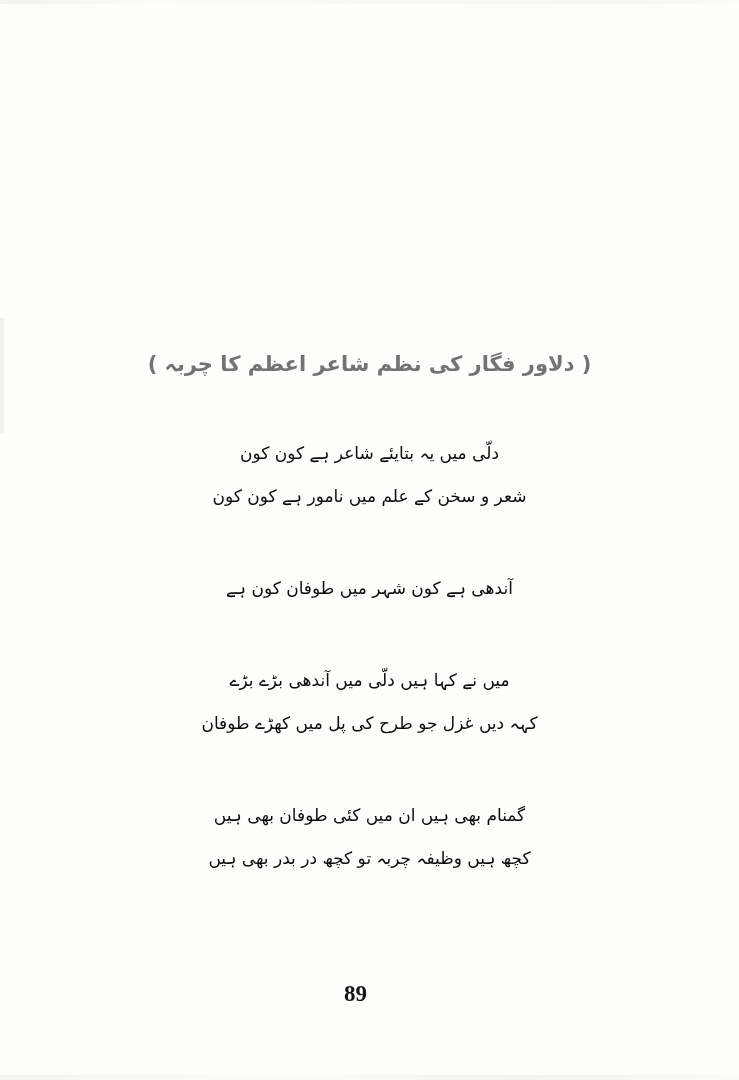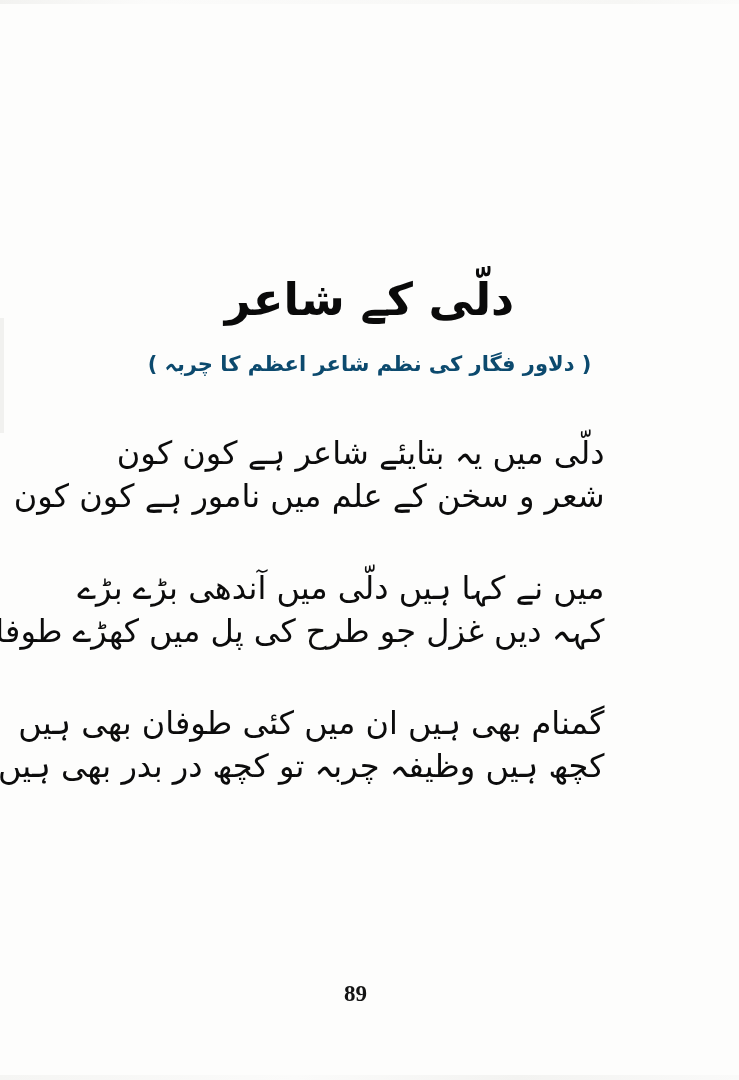--- a/index.html
+++ b/index.html
@@ -55,38 +55,38 @@
   }
 
   .subtitle {
     position: absolute;
     top: 352px;
     left: 0;
     width: 100%;
     text-align: center;
     font-size: 21px;
     font-weight: 600;
-    color: #0c4a6e;
+    color: #737373;
   }
 
   .poem {
     position: absolute;
     top: 432px;
     left: 50%;
     transform: translateX(-50%);
     width: 470px;
     text-align: center;
   }
 
   .couplet {
     margin-bottom: 49px;
   }
 
   .poem-line {
-    font-size: 32px;
+    font-size: 17px;
     line-height: 43px;
     white-space: nowrap;
     color: #0c0c0c;
     font-weight: 500;
   }
 
   .page-number {
     position: absolute;
     top: 981px;
     left: 0;
@@ -103,32 +103,32 @@
 </style>
 </head>
 <body>
 
 <div class="scan-edge-top"></div>
 <div class="scan-edge-left"></div>
 <div class="scan-edge-bottom"></div>
 
 <div class="page">
 
-  <div class="title" lang="ur" dir="rtl">دلّی کے شاعر</div>
 
   <div class="subtitle" lang="ur" dir="rtl">( دلاور فگار کی نظم شاعر اعظم کا چربہ )</div>
 
   <div class="poem">
 
     <div class="couplet">
       <div class="poem-line" lang="ur" dir="rtl">دلّی میں یہ بتایئے شاعر ہے کون کون</div>
       <div class="poem-line" lang="ur" dir="rtl">شعر و سخن کے علم میں نامور ہے کون کون</div>
     </div>
 
     <div class="couplet">
+      <div class="poem-line" lang="ur" dir="rtl">آندھی ہے کون شہر میں طوفان کون ہے</div>
     </div>
 
     <div class="couplet">
       <div class="poem-line" lang="ur" dir="rtl">میں نے کہا ہیں دلّی میں آندھی بڑے بڑے</div>
       <div class="poem-line" lang="ur" dir="rtl">کہہ دیں غزل جو طرح کی پل میں کھڑے طوفان</div>
     </div>
 
     <div class="couplet">
       <div class="poem-line" lang="ur" dir="rtl">گمنام بھی ہیں ان میں کئی طوفان بھی ہیں</div>
       <div class="poem-line" lang="ur" dir="rtl">کچھ ہیں وظیفہ چربہ تو کچھ در بدر بھی ہیں</div>

